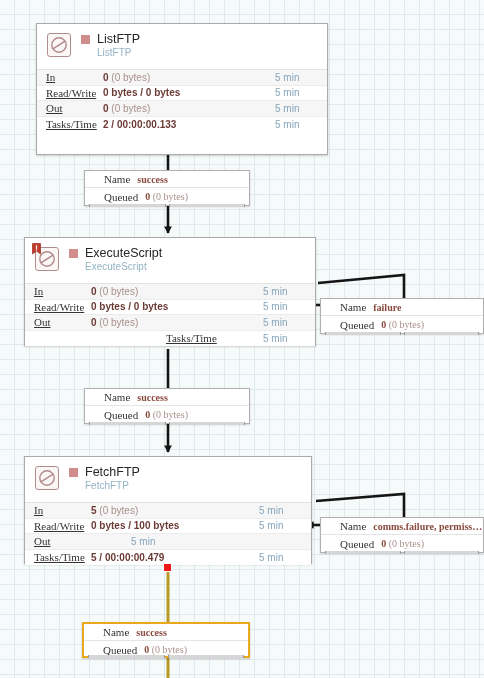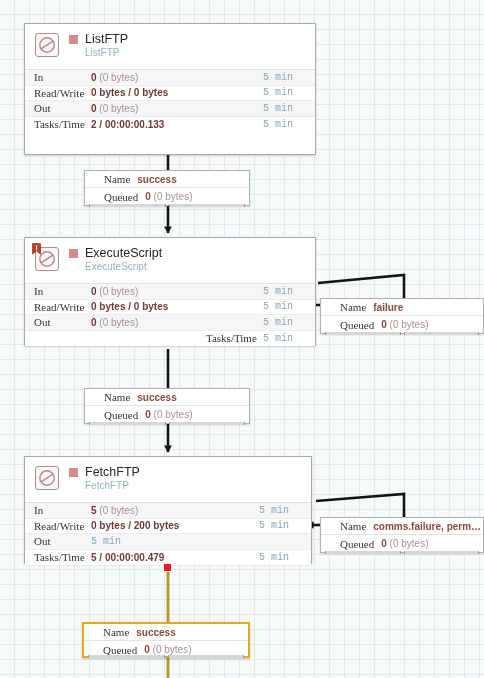--- a/index.html
+++ b/index.html
@@ -123,41 +123,43 @@
   .stat-row.alt { background: #f6f6f6; }
   .stat-row.plain { background: #ffffff; }
   .stat-label {
     flex: 0 0 66px;
     padding-left: 9px;
     box-sizing: border-box;
     color: #333333;
     font-family: "Liberation Serif", serif;
     font-size: 11px;
     white-space: nowrap;
+    text-decoration: underline;
   }
   .stat-value {
     flex: 1 1 auto;
     color: #6b3a35;
     font-family: "Liberation Sans", sans-serif;
     font-size: 10px;
     font-weight: bold;
     white-space: nowrap;
     overflow: hidden;
   }
   .stat-value .sub {
     color: #a9908d;
     font-weight: normal;
   }
   .stat-time {
     flex: 0 0 52px;
     color: #86a5bb;
-    font-family: Liberation Mono, monospace;
+    font-family: Liberation Sans, sans-serif;
     font-size: 10px;
     white-space: nowrap;
     text-align: left;
+    margin-left: 40px;
   }
 
   
   .connection {
     position: absolute;
     background: #ffffff;
     border: 1px solid #b0b0b0;
     box-shadow: 0 1px 2px rgba(0,0,0,0.15);
     box-sizing: border-box;
     z-index: 4;
@@ -177,21 +179,21 @@
   .conn-row.name-row { border-bottom: 1px solid #e4e4e4; }
   .conn-key {
     color: #333333;
     font-family: "Liberation Serif", serif;
     font-size: 11px;
     margin-right: 7px;
     flex: 0 0 auto;
   }
   .conn-val {
     color: #8a4a3e;
-    font-family: Liberation Sans, sans-serif;
+    font-family: Liberation Serif, serif;
     font-size: 10px;
     font-weight: bold;
     white-space: nowrap;
     overflow: hidden;
     text-overflow: ellipsis;
     min-width: 0;
   }
   .conn-val .sub { color: #a9908d; font-weight: normal; }
   .conn-bar {
     position: absolute;
@@ -250,21 +252,21 @@
 
     <path d="M316,501 L404,494 L404,519" stroke="#151515" stroke-width="2.6" fill="none" stroke-linejoin="miter"></path>
     <path d="M322,525 L313,525" stroke="#151515" stroke-width="2.6" fill="none" marker-end="url(#arrowLeft)"></path>
 
     <path d="M168,568 L168,622" stroke="#b59a28" stroke-width="3" fill="none"></path>
     <path d="M168,653 L168,678" stroke="#b59a28" stroke-width="3" fill="none"></path>
   </svg>
 
   <div class="endpoint-handle" style="left:163px; top:563px;"></div>
 
-  <div class="processor" style="left:24px; top:23px; width:292px; height:132px;">
+  <div class="processor" style="left:36px; top:23px; width:292px; height:132px;">
     <div class="proc-head">
       <div class="proc-icon-wrap">
         <div class="proc-icon">
           <svg width="22" height="22" viewBox="0 0 22 22">
             <circle cx="11" cy="11" r="7.2" fill="none" stroke="#b28a8a" stroke-width="1.4"></circle>
             <path d="M4.6,15.2 L17.4,6.8" stroke="#b28a8a" stroke-width="1.4" fill="none"></path>
           </svg>
         </div>
       </div>
       <div class="proc-titles">
@@ -409,21 +411,21 @@
       </div>
     </div>
     <div class="proc-stats">
       <div class="stat-row alt">
         <span class="stat-label">In</span>
         <span class="stat-value"><span>5</span> <span class="sub">(0 bytes)</span></span>
         <span class="stat-time">5 min</span>
       </div>
       <div class="stat-row plain">
         <span class="stat-label">Read/Write</span>
-        <span class="stat-value"><span>0 bytes / 200 bytes</span> <span class="sub"></span></span>
+        <span class="stat-value"><span>0 bytes / 100 bytes</span> <span class="sub"></span></span>
         <span class="stat-time">5 min</span>
       </div>
       <div class="stat-row alt">
         <span class="stat-label">Out</span>
         <span class="stat-time">5 min</span>
       </div>
       <div class="stat-row plain">
         <span class="stat-label">Tasks/Time</span>
         <span class="stat-value"><span>5 / 00:00:00.479</span> <span class="sub"></span></span>
         <span class="stat-time">5 min</span>

